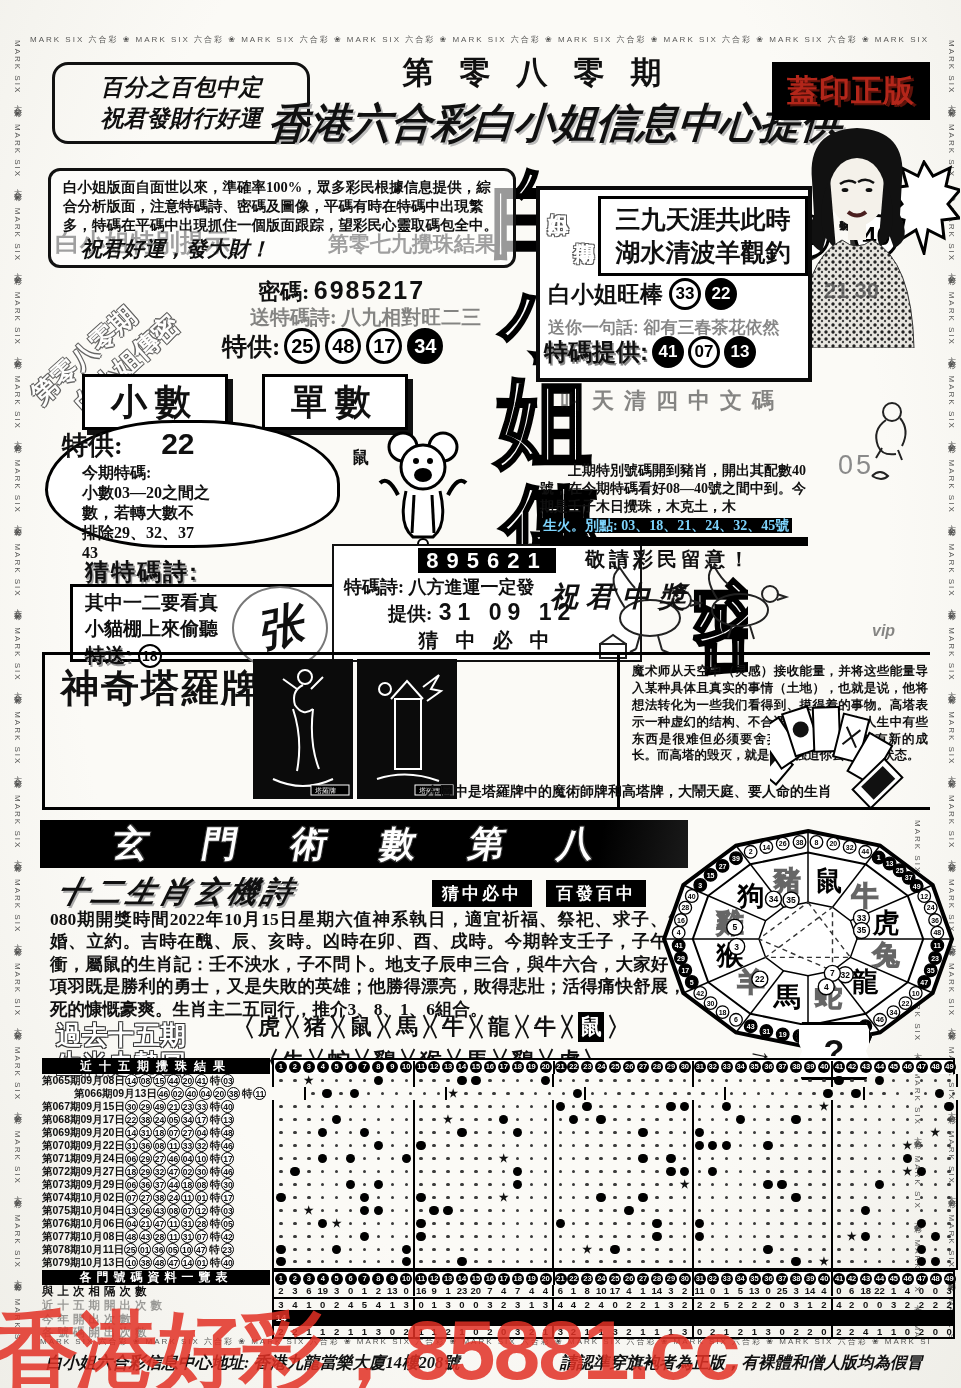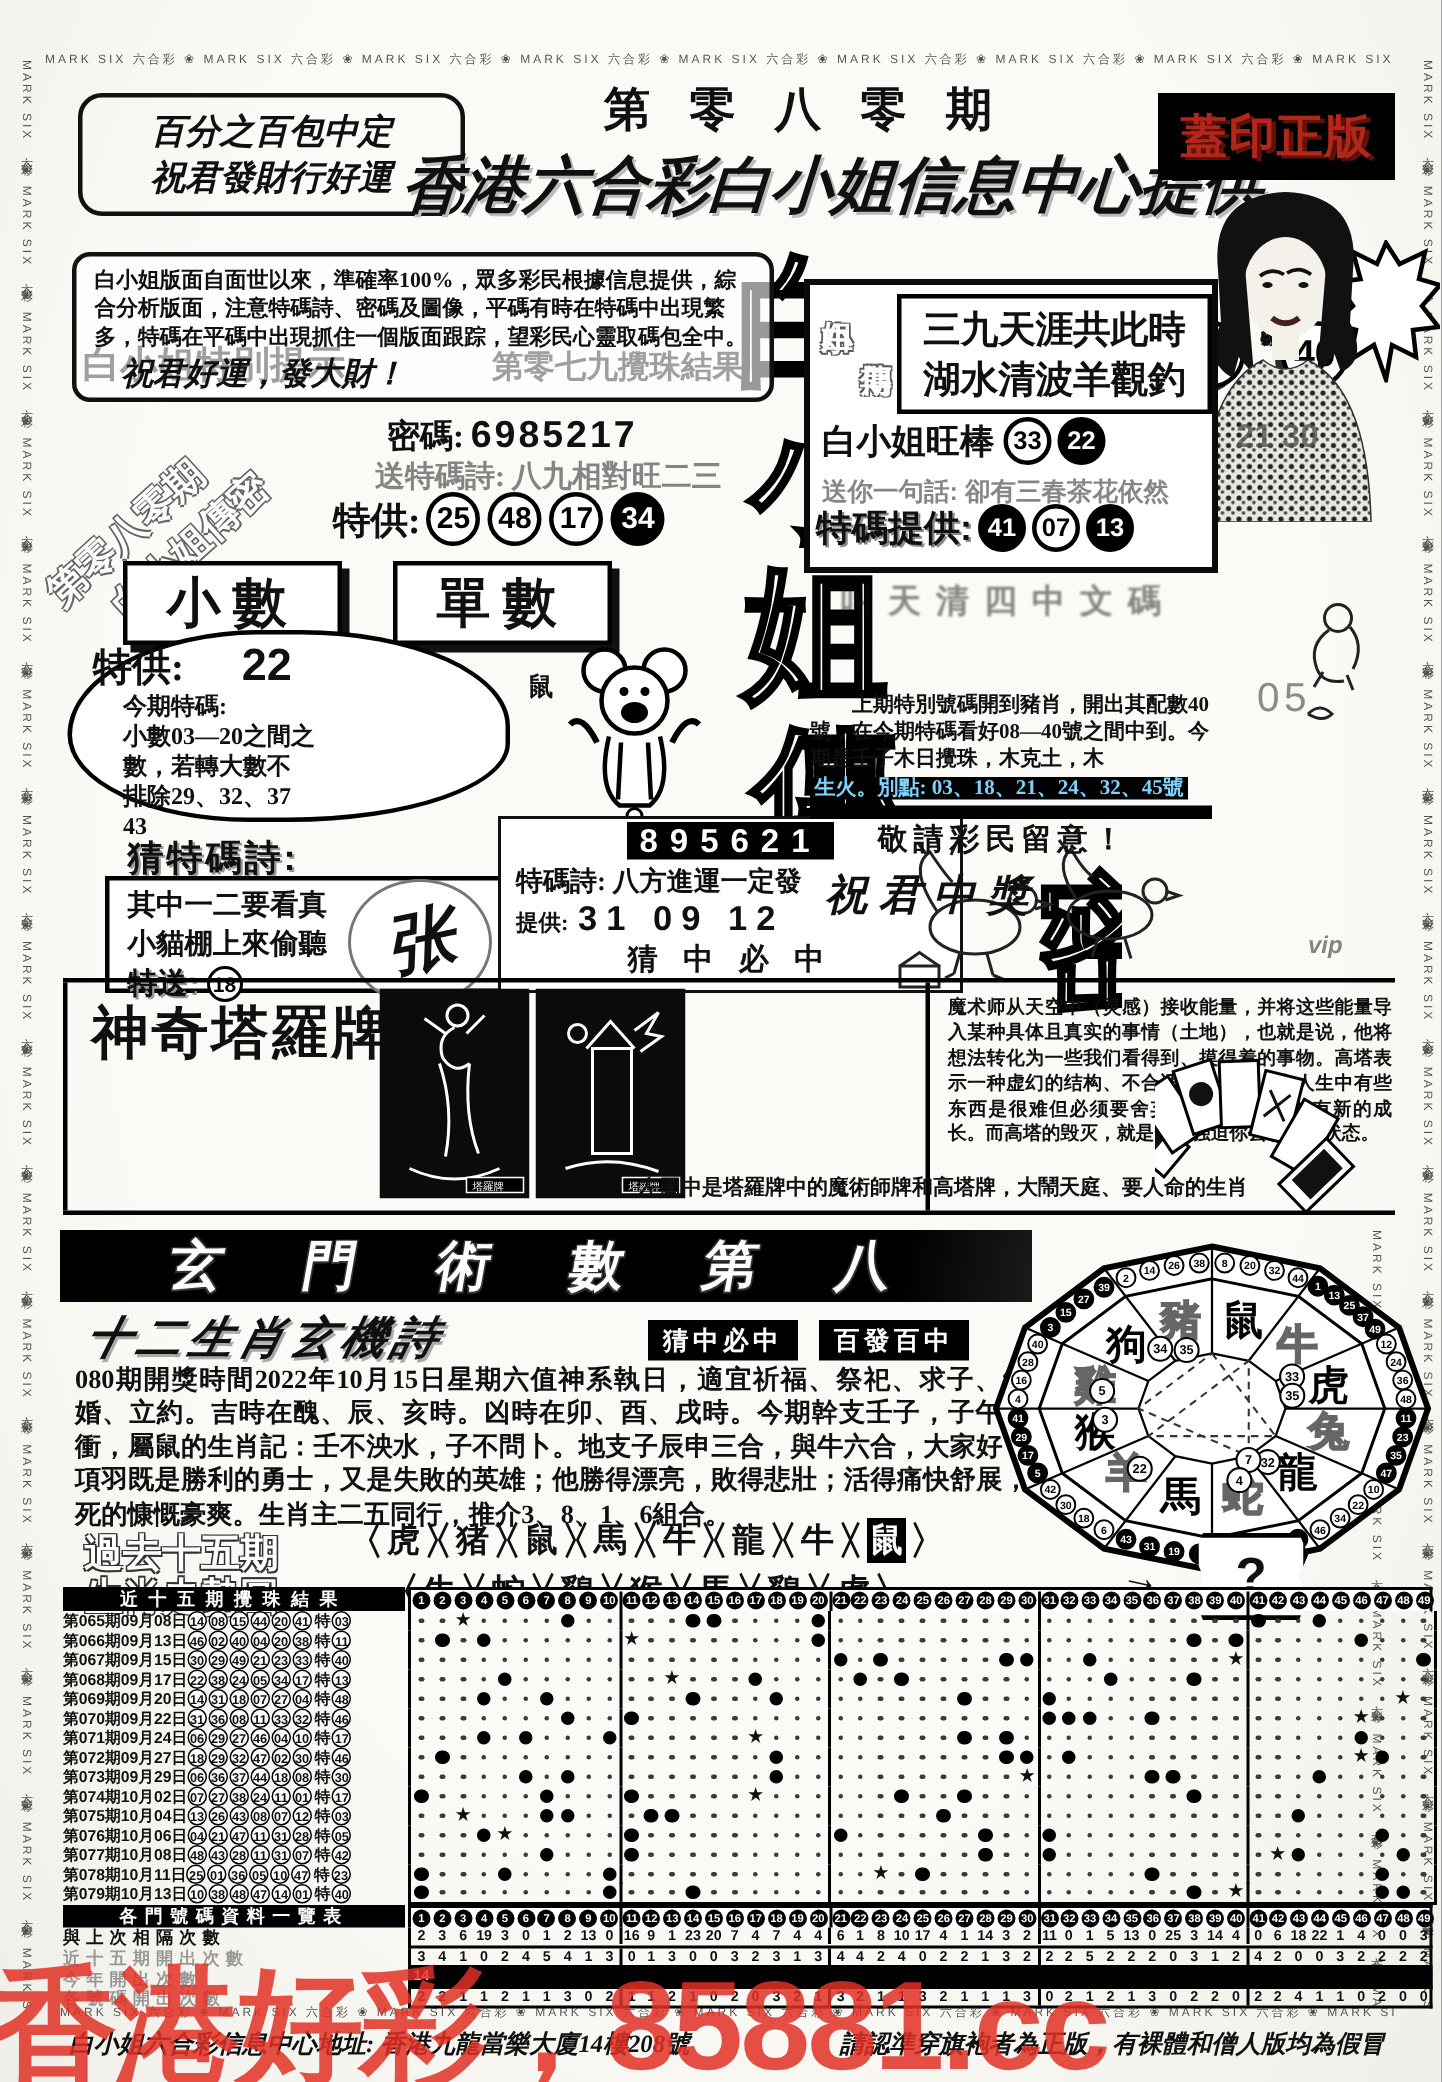--- a/index.html
+++ b/index.html
@@ -197,21 +197,21 @@
 
   <div class="abs" style="left:332px;top:544px;width:310px;height:118px;border:2.5px solid #111;background:#fff;padding:2px 10px;box-sizing:border-box;">
     <div style="text-align:center;">
       <span style="background:#000;color:#fff;font-weight:bold;font-size:22px;letter-spacing:8px;padding:0 8px;">895621</span>
     </div>
     <div class="serif" style="font-size:18px;font-weight:900;margin-top:1px;">
       <span>特碼詩:</span>
       <span>八方進運一定發</span>
     </div>
     <div style="font-size:23px;font-weight:bold;">
-      <span class="serif" style="font-size:15px;font-weight:900;">提供:</span>
+      <span class="serif" style="font-size:19px;font-weight:900;margin-left:44px;">提供:</span>
       <span style="letter-spacing:6px;">31  09  12</span>
     </div>
     <div class="serif" style="font-size:20px;font-weight:900;text-align:center;letter-spacing:6px;">猜 中 必 中</div>
   </div>
 
   <svg class="abs" style="left:590px;top:548px;" width="200" height="112" viewBox="0 0 200 112">
     <g stroke="#222" fill="none" stroke-width="2">
       <ellipse cx="60" cy="70" rx="30" ry="18"></ellipse>
       <path d="M35,60 Q15,30 30,20 Q40,35 45,40 M28,22 l-6,-8 M36,18 l-2,-10 M44,22 l4,-9"></path>
       <circle cx="92" cy="52" r="9"></circle>
@@ -874,21 +874,21 @@
             <span class="dot"></span>
           </span>
           <span class="mcell">
             <span class="dot"></span>
           </span>
           <span class="mcell">
             <span class="dot"></span>
           </span>
         </div>
       </div>
-      <div style="display: flex; height: 13px; ">
+      <div style="display: flex; height: 13px;  margin-left: 32px;">
         <div class="rowlabel" style="width: 230px; flex: 0 0 230px;">
           <span>第066期09月13日</span>
           <span class="cnum">46</span>
           <span class="cnum">02</span>
           <span class="cnum">40</span>
           <span class="cnum">04</span>
           <span class="cnum">20</span>
           <span class="cnum">38</span>
           <span class="telabel">特</span>
           <span class="cnum">11</span>

